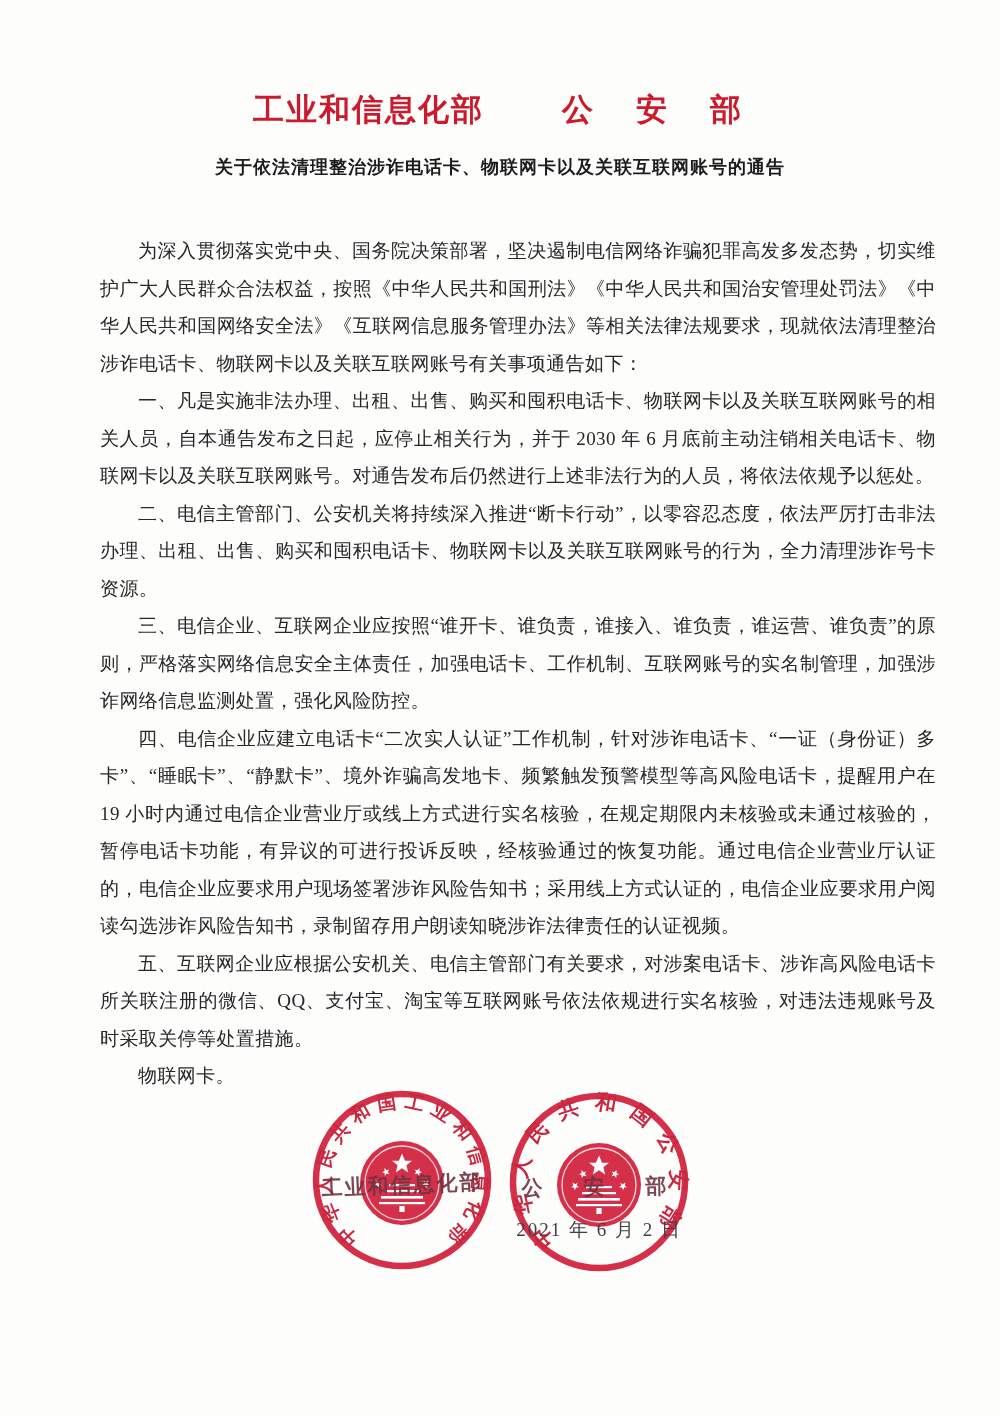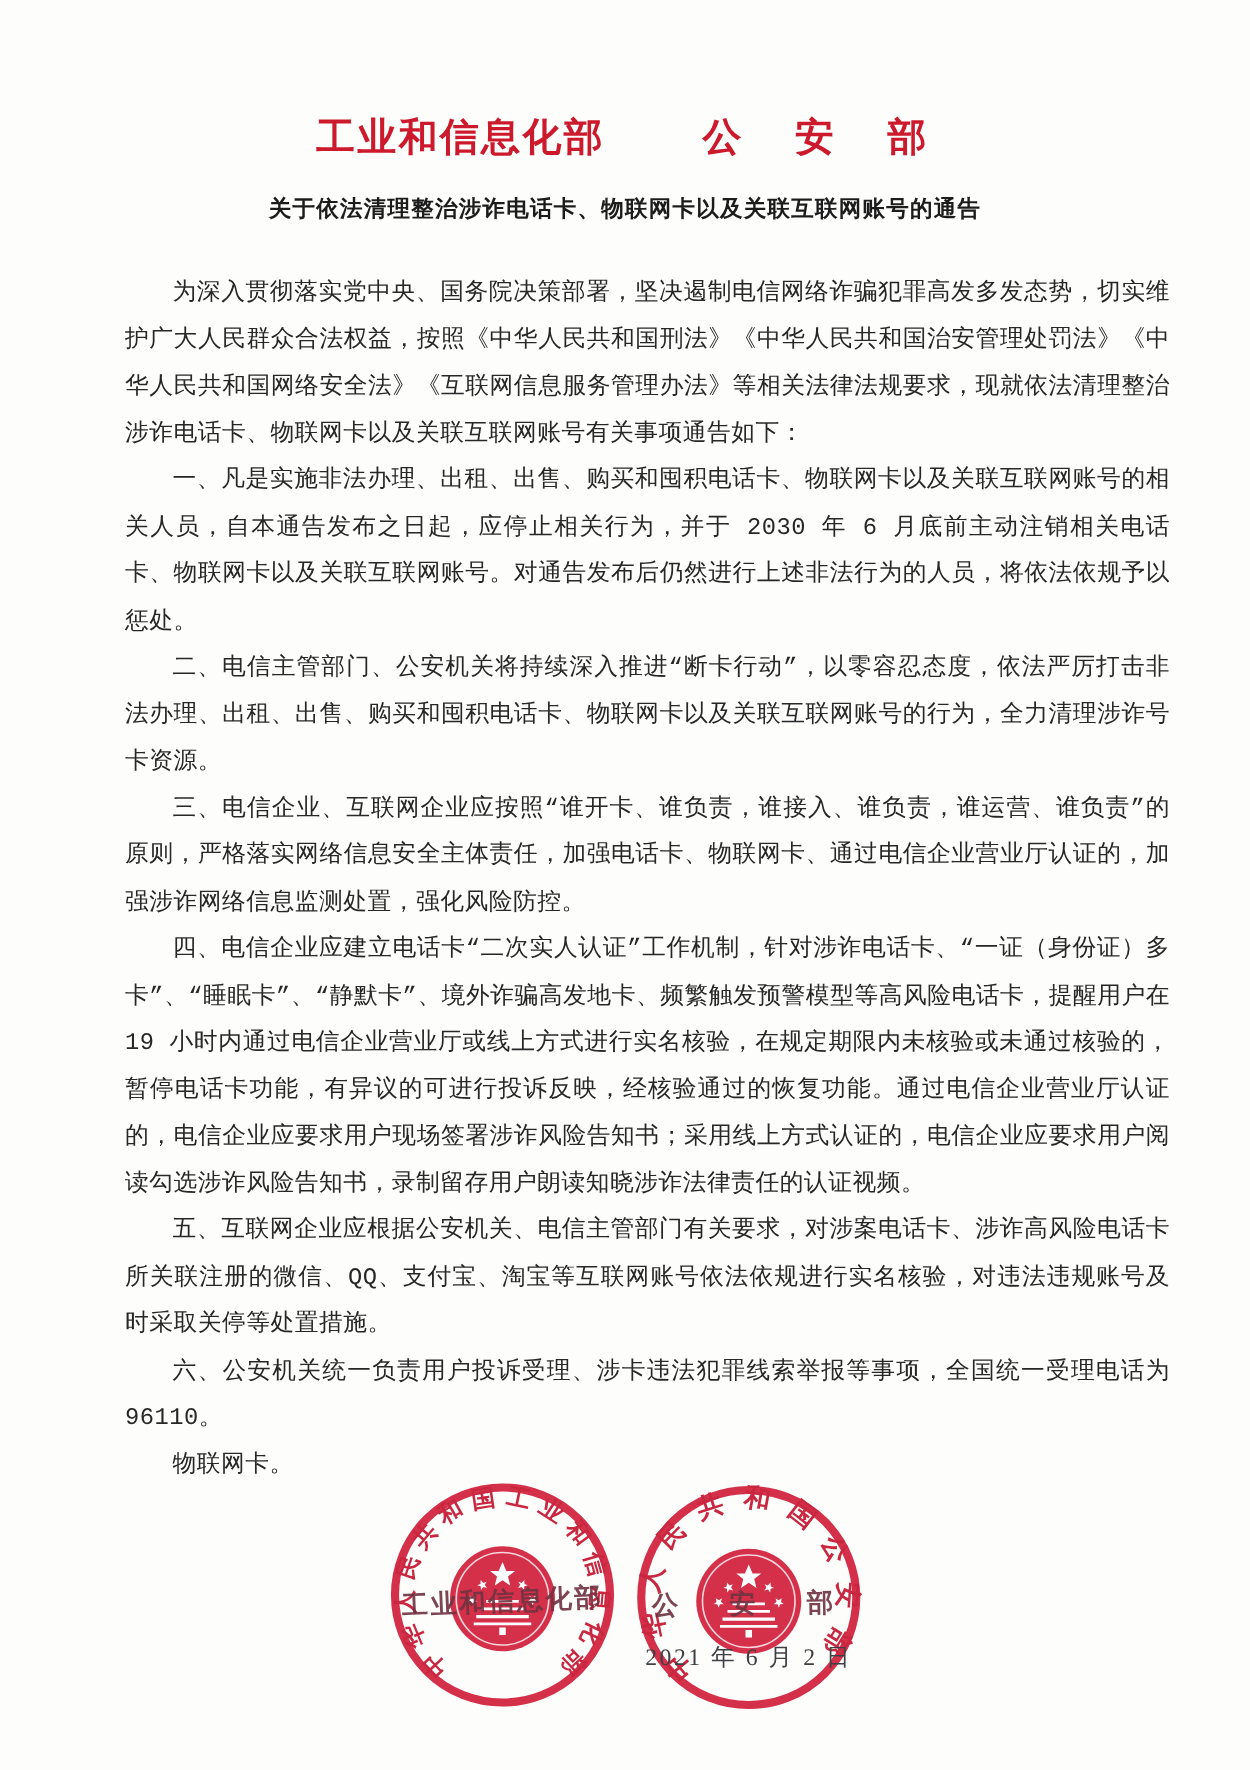--- a/index.html
+++ b/index.html
@@ -37,27 +37,26 @@
   .doc-title{
     margin-top:22px;
     text-align:center;
     font-size:18px;
     font-weight:700;
     letter-spacing:1px;
     line-height:30px;
     color:#1c1c1c;
   }
   .body-text{
-    margin-top:34px;
+    margin-top:50px;
     padding:0 64px 0 100px;
     font-size:19px;
     line-height:37.5px;
     text-align:justify;
     letter-spacing:0.4px;
-    font-family:Liberation Mono, monospace;
   }
   .body-text p{text-indent:2em;}
   .seal-area{
     position:relative;
     height:300px;
     margin-top:-8px;
   }
   .seal{
     position:absolute;
     width:186px;
@@ -109,24 +108,23 @@
   <div class="ministries">
     <span>工业和信息化部</span><span class="ministry-gap"></span><span class="ministry-spaced">公　安　部</span>
   </div>
 
   <h1 class="doc-title">关于依法清理整治涉诈电话卡、物联网卡以及关联互联网账号的通告</h1>
 
   <main class="body-text">
     <p>为深入贯彻落实党中央、国务院决策部署，坚决遏制电信网络诈骗犯罪高发多发态势，切实维护广大人民群众合法权益，按照《中华人民共和国刑法》《中华人民共和国治安管理处罚法》《中华人民共和国网络安全法》《互联网信息服务管理办法》等相关法律法规要求，现就依法清理整治涉诈电话卡、物联网卡以及关联互联网账号有关事项通告如下：</p>
     <p>一、凡是实施非法办理、出租、出售、购买和囤积电话卡、物联网卡以及关联互联网账号的相关人员，自本通告发布之日起，应停止相关行为，并于 2030 年 6 月底前主动注销相关电话卡、物联网卡以及关联互联网账号。对通告发布后仍然进行上述非法行为的人员，将依法依规予以惩处。</p>
     <p>二、电信主管部门、公安机关将持续深入推进“断卡行动”，以零容忍态度，依法严厉打击非法办理、出租、出售、购买和囤积电话卡、物联网卡以及关联互联网账号的行为，全力清理涉诈号卡资源。</p>
-    <p>三、电信企业、互联网企业应按照“谁开卡、谁负责，谁接入、谁负责，谁运营、谁负责”的原则，严格落实网络信息安全主体责任，加强电话卡、物联网卡、通过电信企业营业厅认证的，加强涉诈网络信息监测处置，强化风险防控。</p>
+    <p>三、电信企业、互联网企业应按照“谁开卡、谁负责，谁接入、谁负责，谁运营、谁负责”的原则，严格落实网络信息安全主体责任，加强电话卡、工作机制、互联网账号的实名制管理，加强涉诈网络信息监测处置，强化风险防控。</p>
     <p>四、电信企业应建立电话卡“二次实人认证”工作机制，针对涉诈电话卡、“一证（身份证）多卡”、“睡眠卡”、“静默卡”、境外诈骗高发地卡、频繁触发预警模型等高风险电话卡，提醒用户在 19 小时内通过电信企业营业厅或线上方式进行实名核验，在规定期限内未核验或未通过核验的，暂停电话卡功能，有异议的可进行投诉反映，经核验通过的恢复功能。通过电信企业营业厅认证的，电信企业应要求用户现场签署涉诈风险告知书；采用线上方式认证的，电信企业应要求用户阅读勾选涉诈风险告知书，录制留存用户朗读知晓涉诈法律责任的认证视频。</p>
     <p>五、互联网企业应根据公安机关、电信主管部门有关要求，对涉案电话卡、涉诈高风险电话卡所关联注册的微信、QQ、支付宝、淘宝等互联网账号依法依规进行实名核验，对违法违规账号及时采取关停等处置措施。</p>
-    <p>六、公安机关统一负责用户投诉受理、涉卡违法犯罪线索举报等事项，全国统一受理电话为 96110。</p>
     <p>物联网卡。</p>
   </main>
 
   <div class="seal-area">
 
     <svg width="0" height="0" style="position:absolute" aria-hidden="true">
       <defs>
         <path id="sealArc" d="M 51.7 152 A 72 72 0 1 1 134.3 152" fill="none"></path>
         <path id="starDef" d="M 0,-10 L 2.94,-3.09 L 9.51,-3.09 L 4.19,1.18 L 5.88,8.09 L 0,4 L -5.88,8.09 L -4.19,1.18 L -9.51,-3.09 L -2.94,-3.09 Z"></path>
         <g id="emblemDef">

